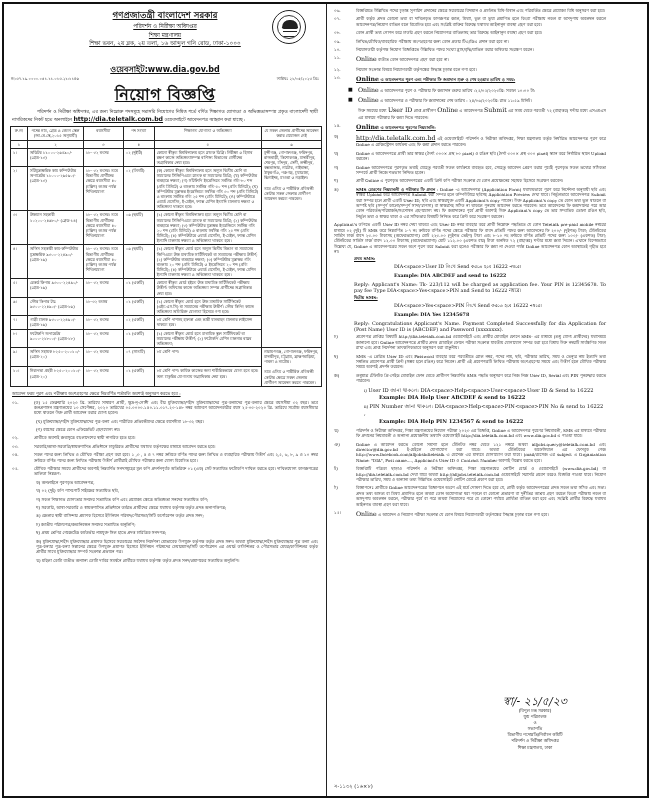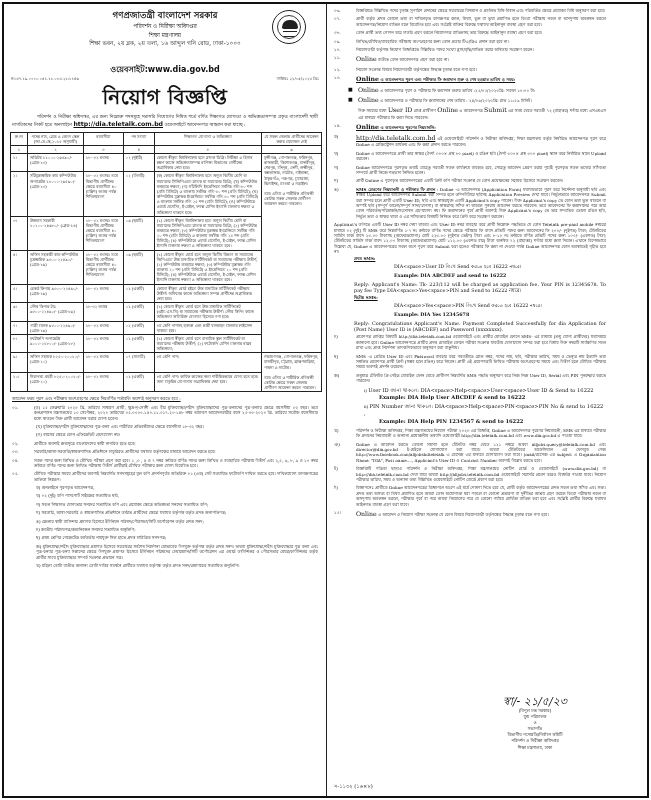--- a/index.html
+++ b/index.html
@@ -2,32 +2,32 @@
 <html><head>
 <meta charset="utf-8">
 <style>
   * { box-sizing: border-box; margin: 0; padding: 0; }
   html, body { width: 651px; height: 800px; background: #fff; overflow: hidden; }
   body { font-family: "DejaVu Serif", serif; color: #111; font-size: 4.3px; line-height: 1.32; position: relative; }
   .page { position: absolute; left: 2px; top: 2px; width: 647px; height: 796px; border: 2px solid #111; }
   .col-left { position: absolute; left: 0; top: 0; width: 323px; height: 792px; border-right: 1.5px solid #222; }
   .col-right { position: absolute; left: 324px; top: 0; width: 284px; height: 792px; }
 
-  .hdr { text-align: center; padding-top: 6px; position: relative; height: 78px; }
+  .hdr { text-align: center; padding-top: 6px; position: relative; height: 78px; text-decoration: underline; }
   .hdr .gov { font-size: 8.6px; font-weight: bold; }
   .hdr .dept { font-size: 5.6px; margin-top: 2px; }
   .hdr .min { font-size: 5.6px; margin-top: 1px; }
   .hdr .addr { font-size: 5.8px; margin-top: 1px; }
   .hdr .web { font-size: 8px; font-weight: bold; margin-top: 17px; font-family: "DejaVu Sans", sans-serif; }
   .logo { position: absolute; right: 20px; top: 6px; width: 34px; height: 34px; border-radius: 50%; border: 1.2px solid #222; display: flex; align-items: center; justify-content: center; }
   .logo-inner { width: 24px; height: 24px; border-radius: 50%; border: 1px solid #333; position: relative; overflow: hidden; }
   .logo-inner::before { content: ""; position: absolute; left: 4px; top: 4px; width: 16px; height: 9px; background: #222; border-radius: 8px 8px 2px 2px; }
   .logo-inner::after { content: ""; position: absolute; left: 5px; top: 15px; width: 14px; height: 4px; border-top: 1.5px solid #222; border-bottom: 1px solid #222; }
   .refline { display: flex; justify-content: space-between; font-size: 3.8px; padding: 0 7px; margin-top: -6px; }
-  .title { text-align: center; font-size: 20px; font-weight: bold; margin-top: 3px; letter-spacing: 0.5px; }
+  .title { text-align: center; font-size: 16px; font-weight: bold; text-decoration: underline; margin-top: 3px; letter-spacing: 0.5px; }
 
   .intro { font-size: 4.5px; padding: 4px 8px 0 8px; text-indent: 25px; text-align: justify; }
   .intro .link { font-family: "DejaVu Sans", sans-serif; font-size: 6.2px; text-decoration: underline; font-weight: bold; }
 
   table.posts { border-collapse: collapse; margin: 3px 0 0 6px; width: 312px; font-size: 3.9px; }
   table.posts td, table.posts th { border: 0.8px solid #222; vertical-align: top; padding: 1px 2px; font-weight: normal; }
   table.posts th { text-align: center; }
   table.posts .num-row td { text-align: center; }
   .c1 { width: 17px; } .c2 { width: 56px; } .c3 { width: 40px; } .c4 { width: 31px; } .c5 { width: 108px; } .c6 { width: 60px; }
 

